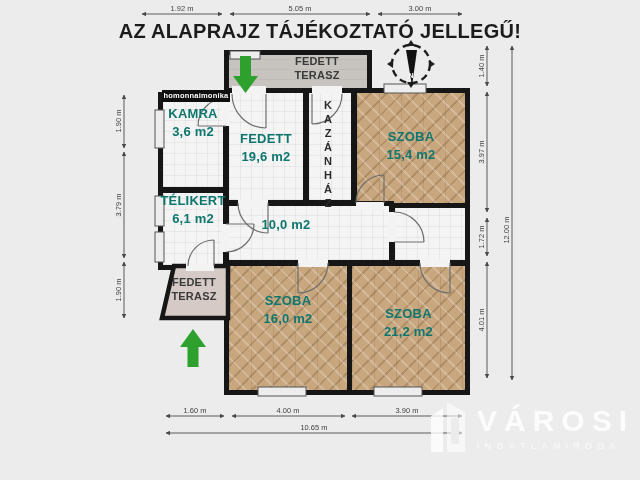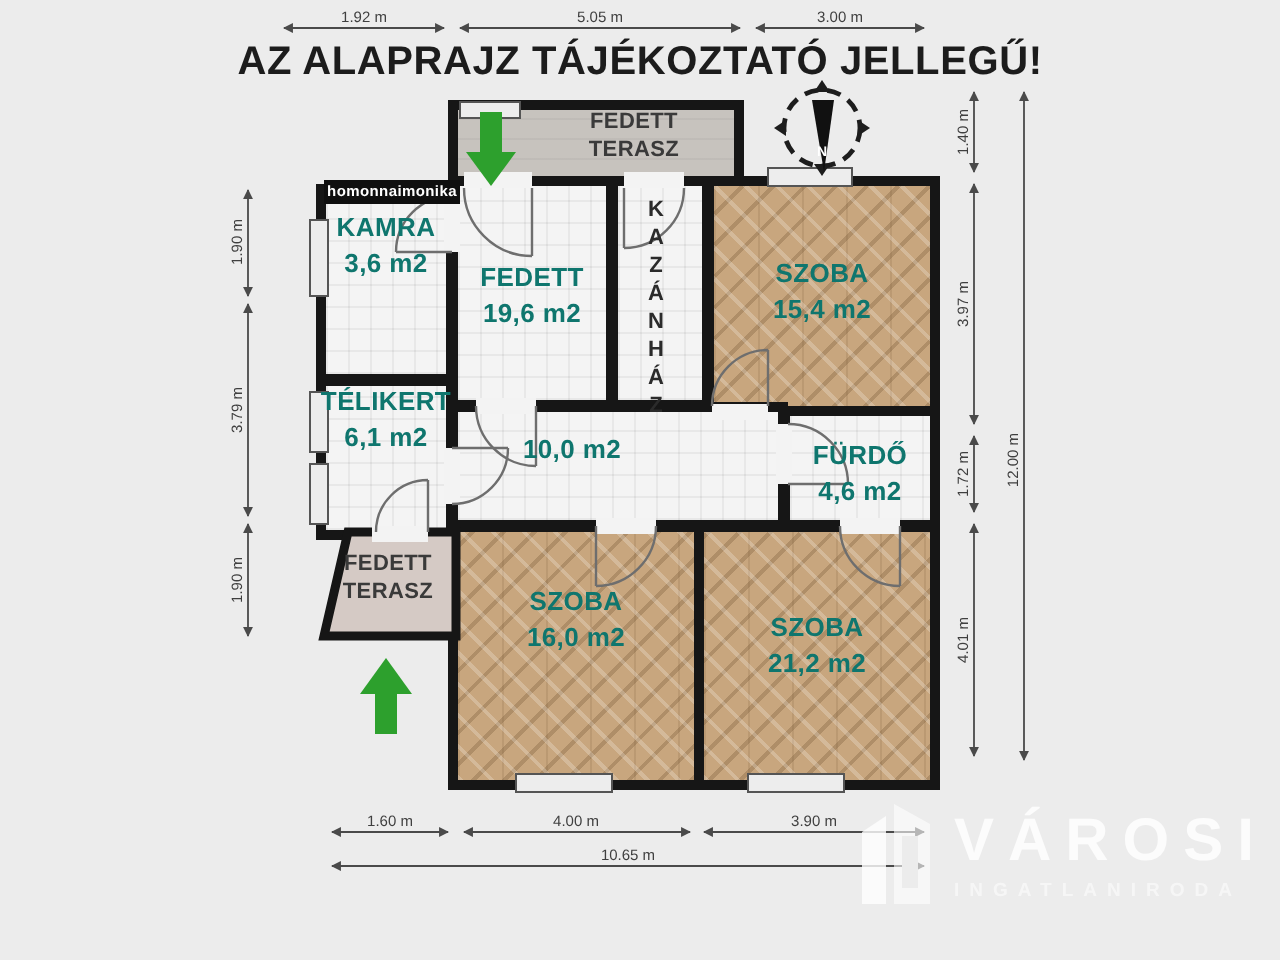--- a/index.html
+++ b/index.html
@@ -180,24 +180,20 @@
     <span style="display:block">SZOBA</span>
     <span style="display:block">15,4 m2</span>
   </div>
   <div class="rlabel" style="left:156px;top:192px;width:74px;">
     <span style="display:block">TÉLIKERT</span>
     <span style="display:block">6,1 m2</span>
   </div>
   <div class="rlabel" style="left:230px;top:216px;width:112px;">
     <span style="display:block">10,0 m2</span>
   </div>
-  <div class="rlabel" style="left:394px;top:219px;width:72px;">
-    <span style="display:block">FÜRDŐ</span>
-    <span style="display:block">4,6 m2</span>
-  </div>
   <div class="rlabel small" style="left:164px;top:276px;width:60px;">
     <span>FEDETT TERASZ</span>
   </div>
   <div class="rlabel" style="left:224px;top:292px;width:128px;">
     <span style="display:block">SZOBA</span>
     <span style="display:block">16,0 m2</span>
   </div>
   <div class="rlabel" style="left:347px;top:305px;width:123px;">
     <span style="display:block">SZOBA</span>
     <span style="display:block">21,2 m2</span>

